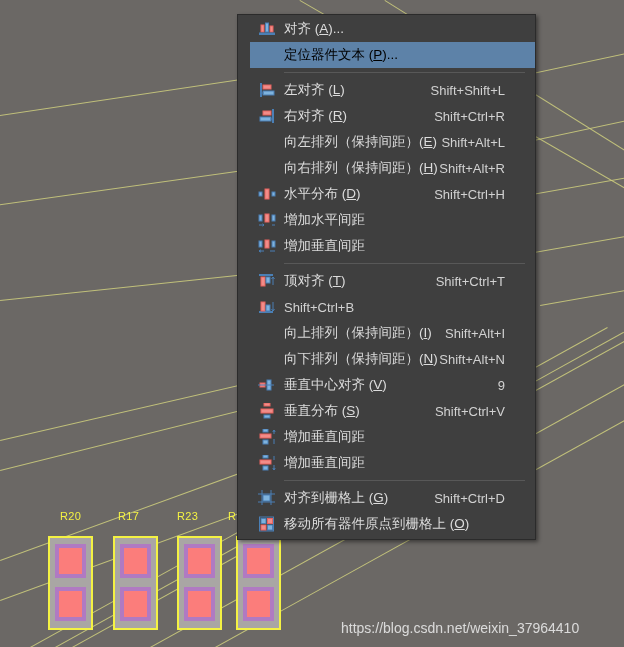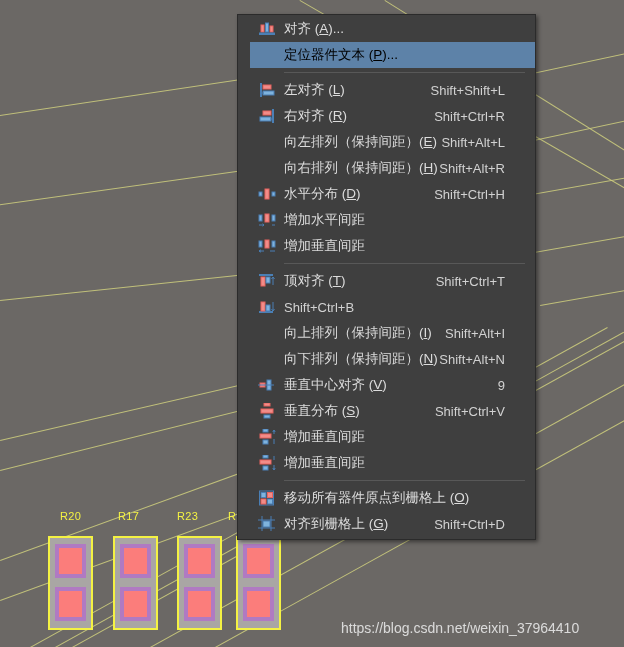--- a/index.html
+++ b/index.html
@@ -334,35 +334,35 @@
             <path d="M16 1 v4 M16 10 v5 M14.8 13 L16 15 L17.2 13" stroke="#4a7fb5" fill="none"></path>
           </svg>
         </span>
         <span class="mi-label">增加垂直间距</span>
         <span class="mi-shortcut"></span>
       </div>
       <div class="menu-sep"></div>
       <div class="menu-item">
         <span class="mi-icon">
           <svg width="18" height="16" viewBox="0 0 18 16">
+            <path d="M4 0 v15 M13 0 v15 M0 4 h17 M0 12 h17" stroke="#4a7fb5" fill="none"></path>
+            <rect x="5" y="5" width="7" height="6" fill="#7fb3dd" stroke="#4a7fb5"></rect>
+          </svg>
+        </span>
+        <span class="mi-label">对齐到栅格上 (<u>G</u>)</span>
+        <span class="mi-shortcut">Shift+Ctrl+D</span>
+      </div>
+      <div class="menu-item">
+        <span class="mi-icon">
+          <svg width="18" height="16" viewBox="0 0 18 16">
             <rect x="1.5" y="1" width="14" height="14" fill="none" stroke="#4a7fb5"></rect>
             <rect x="3" y="2.5" width="5" height="5" fill="#7fb3dd" stroke="#4a7fb5"></rect>
             <rect x="9.5" y="2.5" width="5" height="5" fill="#f08d89" stroke="#e8635f"></rect>
             <rect x="3" y="9" width="5" height="5" fill="#f08d89" stroke="#e8635f"></rect>
             <rect x="9.5" y="9" width="5" height="5" fill="#7fb3dd" stroke="#4a7fb5"></rect>
           </svg>
         </span>
         <span class="mi-label">移动所有器件原点到栅格上 (<u>O</u>)</span>
         <span class="mi-shortcut"></span>
       </div>
-      <div class="menu-item">
-        <span class="mi-icon">
-          <svg width="18" height="16" viewBox="0 0 18 16">
-            <path d="M4 0 v15 M13 0 v15 M0 4 h17 M0 12 h17" stroke="#4a7fb5" fill="none"></path>
-            <rect x="5" y="5" width="7" height="6" fill="#7fb3dd" stroke="#4a7fb5"></rect>
-          </svg>
-        </span>
-        <span class="mi-label">对齐到栅格上 (<u>G</u>)</span>
-        <span class="mi-shortcut">Shift+Ctrl+D</span>
-      </div>
     </div>
 
 </div>
 
 </body></html>

